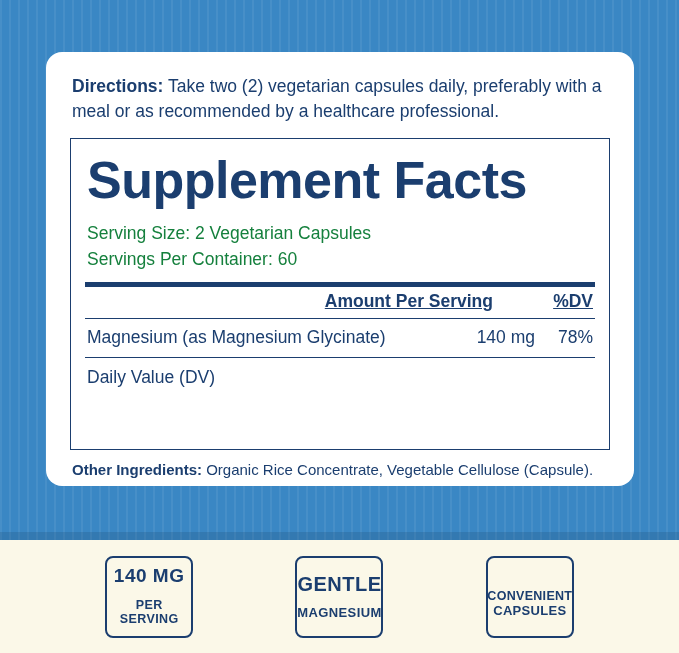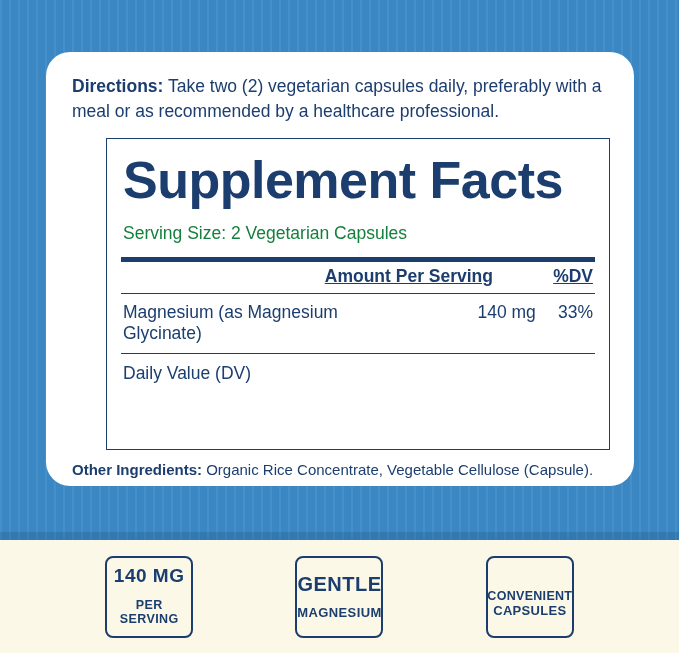--- a/index.html
+++ b/index.html
@@ -46,21 +46,21 @@
   }
 
   
   .card {
     position: absolute;
     left: 46px;
     top: 52px;
     width: 588px;
     height: 434px;
     background: #ffffff;
-    border-radius: 24px;
+    border-radius: 16px;
     box-sizing: border-box;
     padding: 22px 24px 18px 24px;
   }
 
   .directions {
     color: #1b3e6f;
     font-size: 17.5px;
     line-height: 1.42;
     margin: 0 0 14px 2px;
   }
@@ -68,21 +68,20 @@
     font-weight: bold;
   }
 
   
   .facts-box {
     border: 1.6px solid #1b3e6f;
     box-sizing: border-box;
     padding: 10px 14px 8px 14px;
     height: 312px;
     position: relative;
-    margin-left: 36px;
   }
   .facts-title {
     color: #1b3e6f;
     font-size: 52px;
     font-weight: bold;
     letter-spacing: -0.5px;
     line-height: 1.05;
     margin: 4px 0 14px 2px;
   }
   .serving-line {
@@ -211,34 +210,35 @@
 
       <p class="directions">
         <span class="lead">Directions:</span><span> Take two (2) vegetarian capsules daily, preferably with a meal or as recommended by a healthcare professional.</span>
       </p>
 
       <div class="facts-box">
 
         <div class="facts-title">Supplement Facts</div>
 
         <div class="serving-line">Serving Size: 2 Vegetarian Capsules</div>
+        <div class="serving-line">Servings Per Container: 60</div>
 
         <div class="rule-thick"></div>
 
         <div class="hdr-row">
           <span class="hdr-amount">Amount Per Serving</span>
           <span class="hdr-dv">%DV</span>
         </div>
 
         <div class="rule-thin"></div>
 
         <div class="nutrient-row">
           <span class="nutrient-name">Magnesium (as Magnesium Glycinate)</span>
           <span class="nutrient-amount">140 mg</span>
-          <span class="nutrient-dv">33%</span>
+          <span class="nutrient-dv">78%</span>
         </div>
 
         <div class="rule-thin"></div>
 
         <div class="dv-note">Daily Value (DV)</div>
 
       </div>
 
       <p class="other-ing">
         <span class="lead">Other Ingredients:</span><span> Organic Rice Concentrate, Vegetable Cellulose (Capsule).</span>

